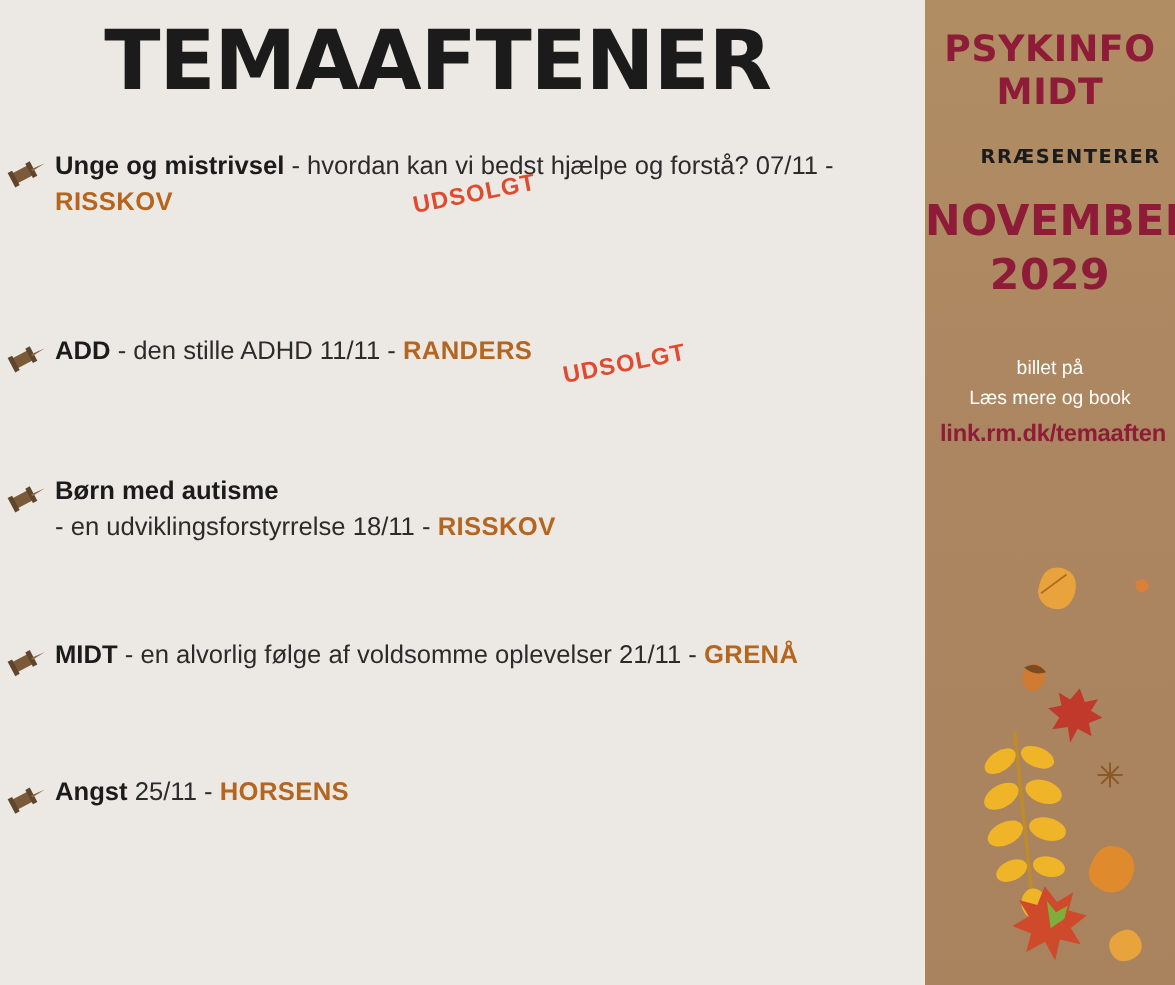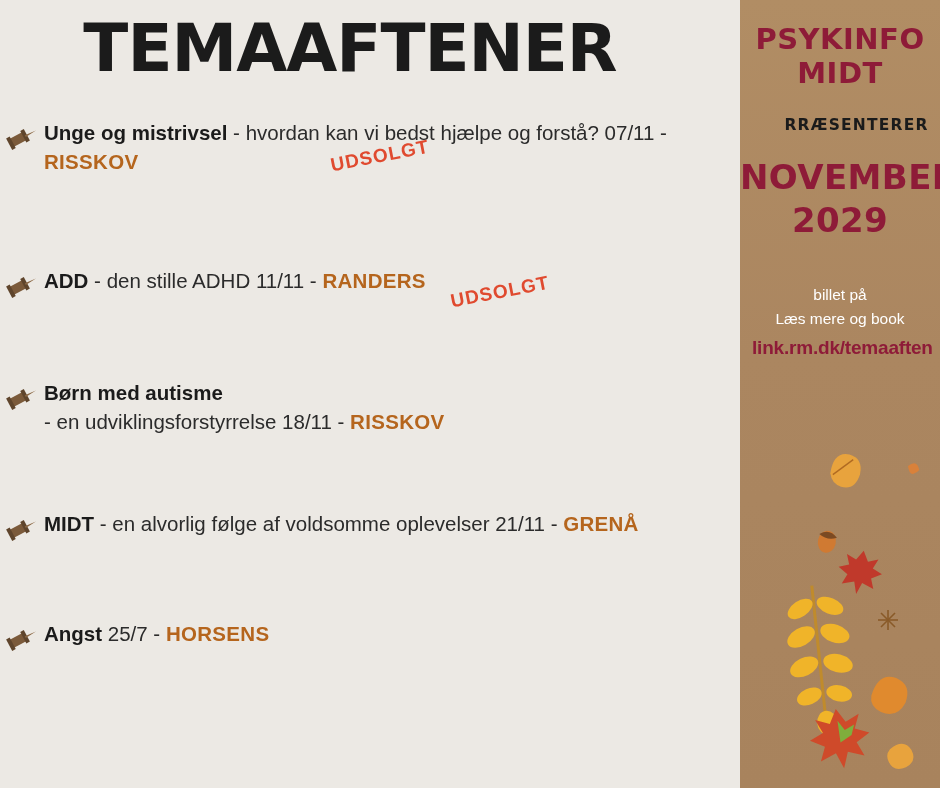--- a/index.html
+++ b/index.html
@@ -231,21 +231,21 @@
           <svg width="40" height="36" viewBox="0 0 40 36">
             <g transform="rotate(-28 20 18)">
               <path d="M10 13 L26 13 L26 22 L10 22 Z" fill="#7b5a3a"></path>
               <path d="M8 11 L12 11 L12 24 L8 24 Z" fill="#5f452c"></path>
               <path d="M24 11 L28 11 L28 24 L24 24 Z" fill="#5f452c"></path>
               <path d="M26 17 L38 18 L26 19 Z" fill="#8a6743"></path>
             </g>
           </svg>
         </span>
         <div class="etext">
-          <span class="b">Angst</span><span> 25/7 - </span><span class="city">HORSENS</span>
+          <span class="b">Angst</span><span> 25/11 - </span><span class="city">HORSENS</span>
         </div>
       </div>
 
     </div>
   </div>
 
   <div class="right">
     <div class="brand">
       <div>PSYKINFO</div>
       <div>MIDT</div>

